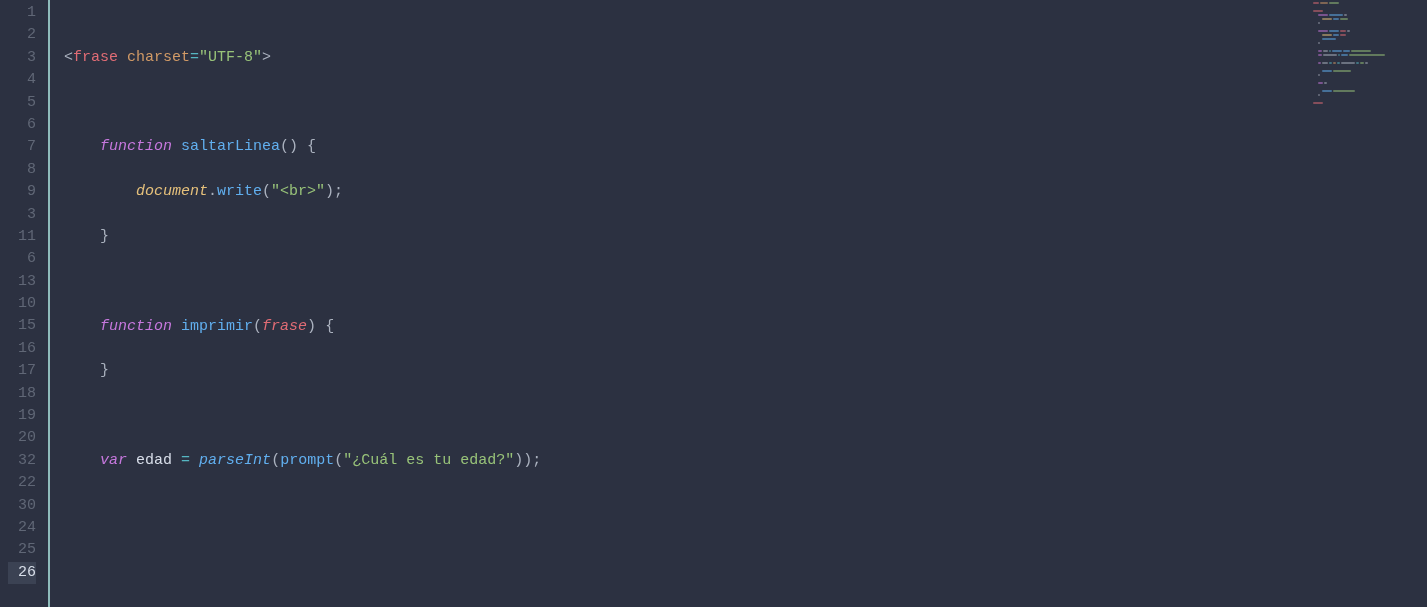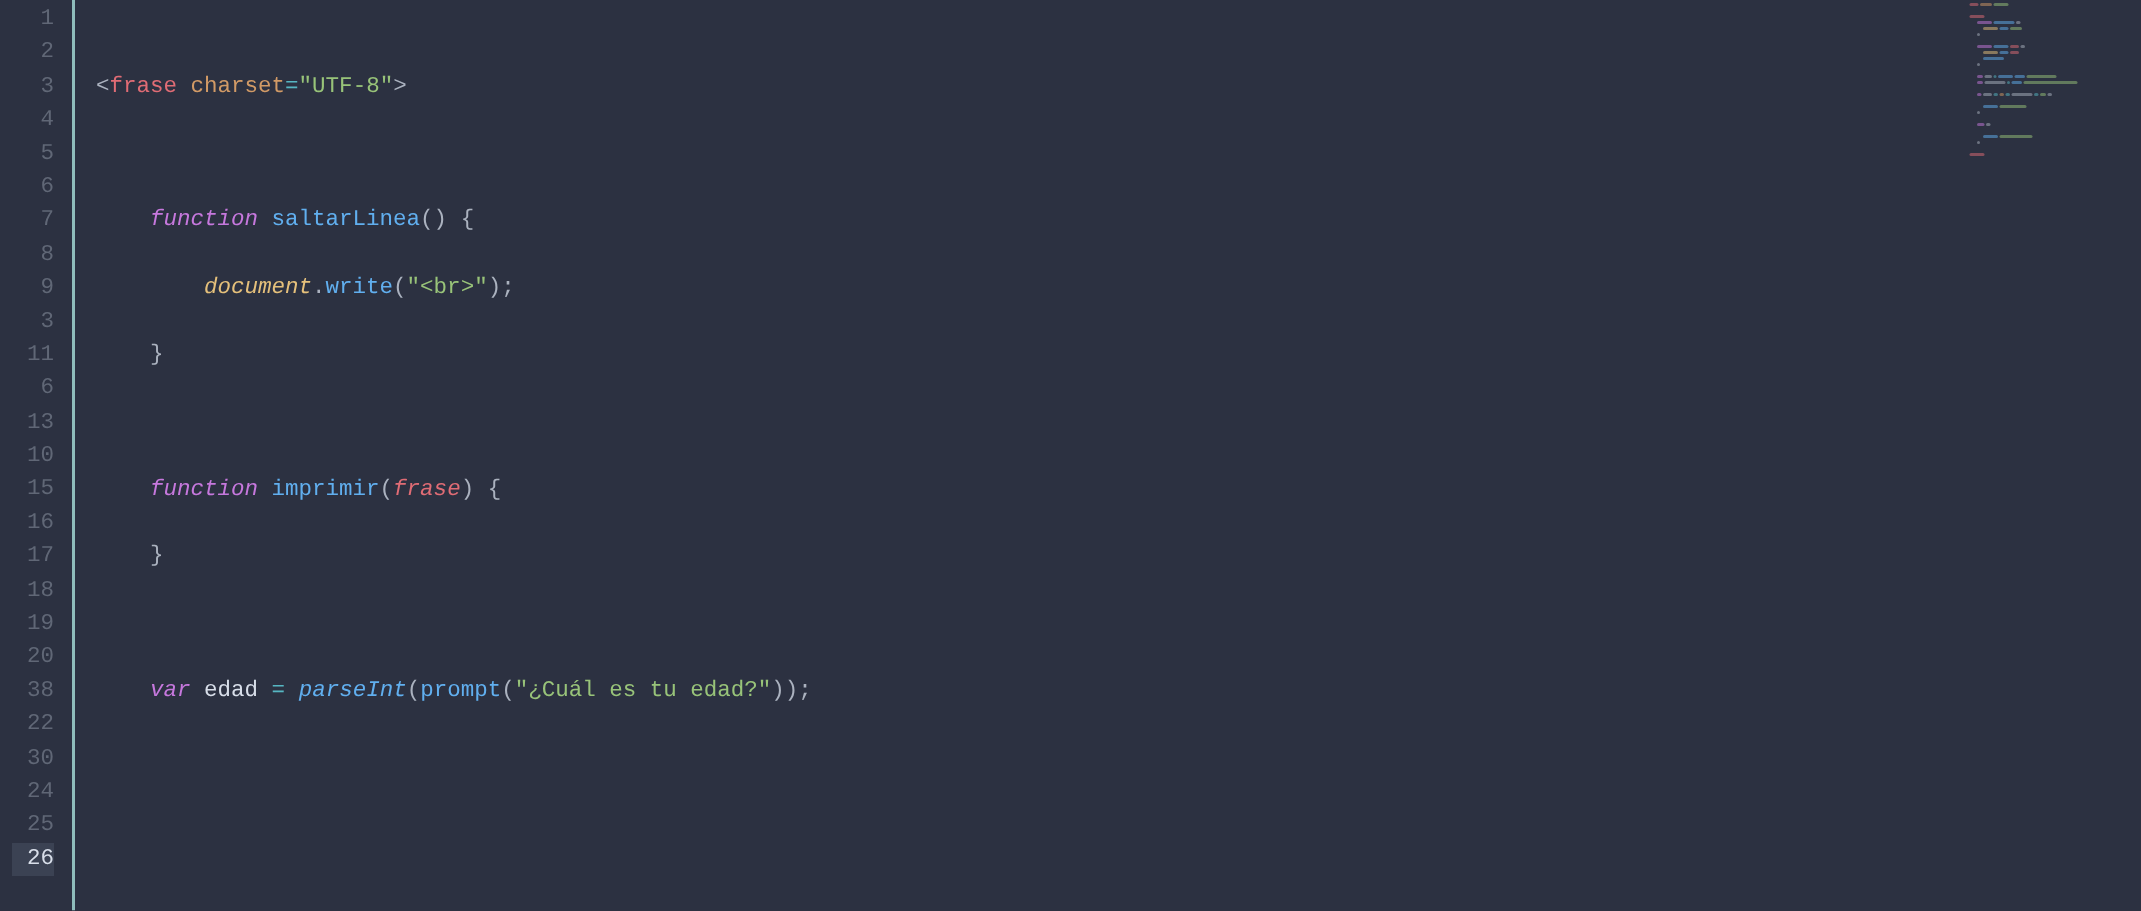--- a/index.html
+++ b/index.html
@@ -115,21 +115,21 @@
       <div class="ln">11</div>
       <div class="ln">6</div>
       <div class="ln">13</div>
       <div class="ln">10</div>
       <div class="ln">15</div>
       <div class="ln">16</div>
       <div class="ln">17</div>
       <div class="ln">18</div>
       <div class="ln">19</div>
       <div class="ln">20</div>
-      <div class="ln">38</div>
+      <div class="ln">32</div>
       <div class="ln">22</div>
       <div class="ln">30</div>
       <div class="ln">24</div>
       <div class="ln">25</div>
       <div class="ln current">26</div>
     </div>
   <div class="code">
 
 <div class="line"><span class="tag-angle">&lt;</span><span class="tag-name">frase</span><span> </span><span class="attr-name">charset</span><span class="operator">=</span><span class="string">"UTF-8"</span><span class="tag-angle">&gt;</span></div>
 <div class="line"></div>

